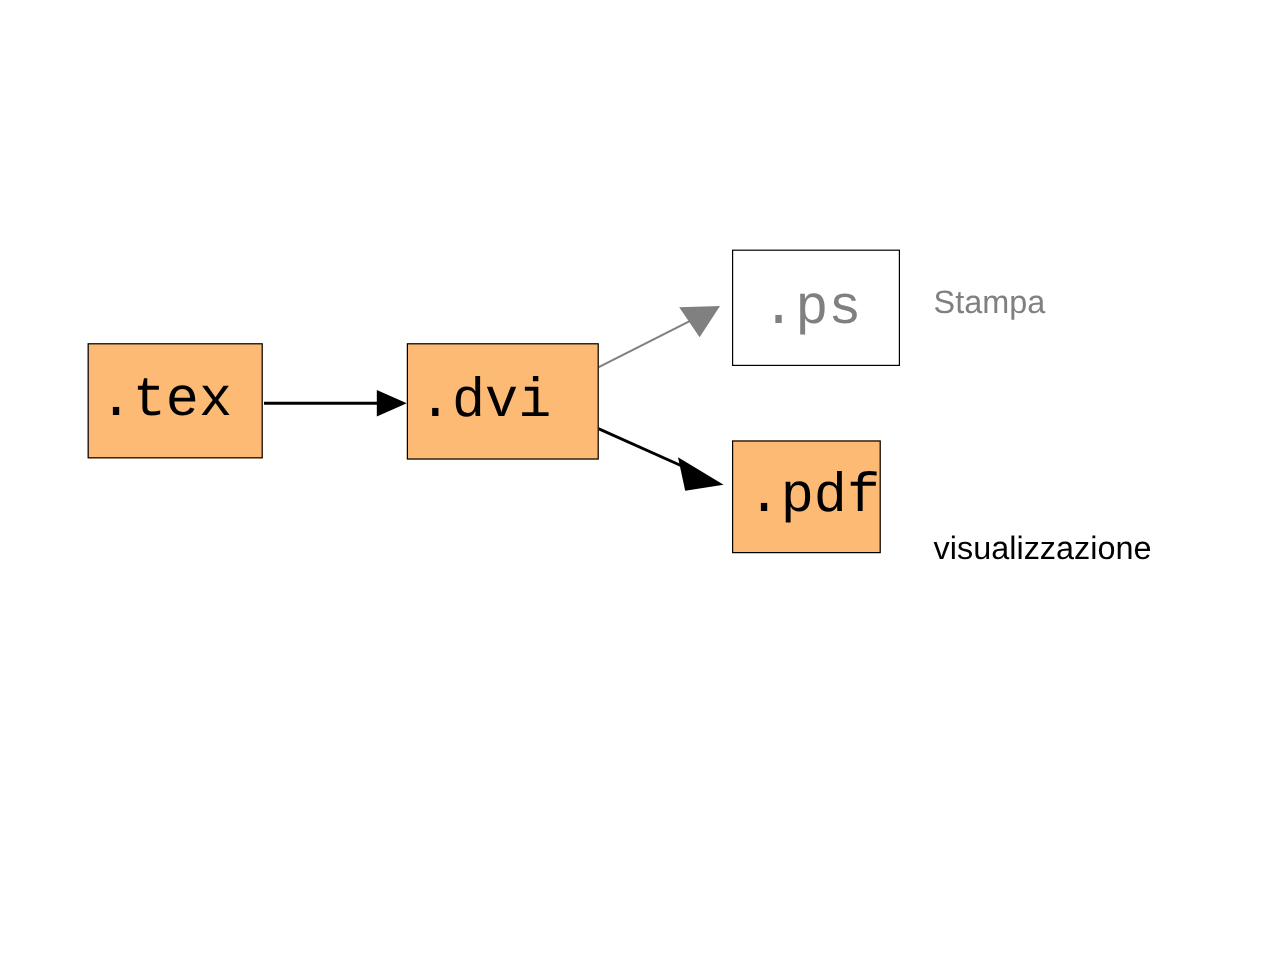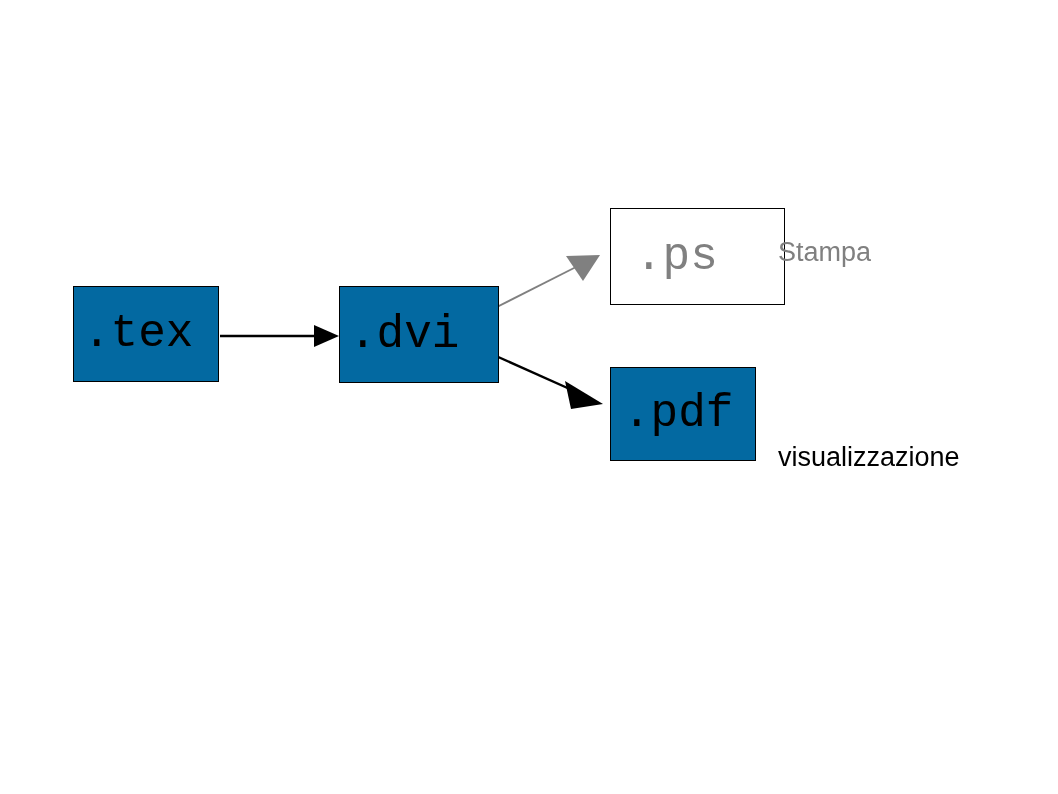--- a/index.html
+++ b/index.html
@@ -22,21 +22,21 @@
     box-sizing: border-box;
     border: 1px solid #000000;
     display: flex;
     align-items: center;
     justify-content: flex-start;
     font-family: "Liberation Mono", "DejaVu Sans Mono", monospace;
     white-space: pre;
     letter-spacing: 0px;
   }
   .node-filled {
-    background: #0369a1;
+    background: #fdba74;
     color: #000000;
   }
   .node-outline {
     background: #ffffff;
     color: #808080;
   }
   #node-tex {
     left: 73px;
     top: 286px;
     width: 146px;
@@ -48,29 +48,29 @@
     left: 339px;
     top: 286px;
     width: 160px;
     height: 97px;
     font-size: 46px;
     padding-left: 9px;
   }
   #node-ps {
     left: 610px;
     top: 208px;
-    width: 175px;
+    width: 140px;
     height: 97px;
     font-size: 46px;
     padding-left: 24px;
   }
   #node-pdf {
     left: 610px;
     top: 367px;
-    width: 146px;
+    width: 124px;
     height: 94px;
     font-size: 46px;
     padding-left: 12px;
   }
   .edge-layer {
     position: absolute;
     left: 0;
     top: 0;
     width: 1058px;
     height: 794px;

